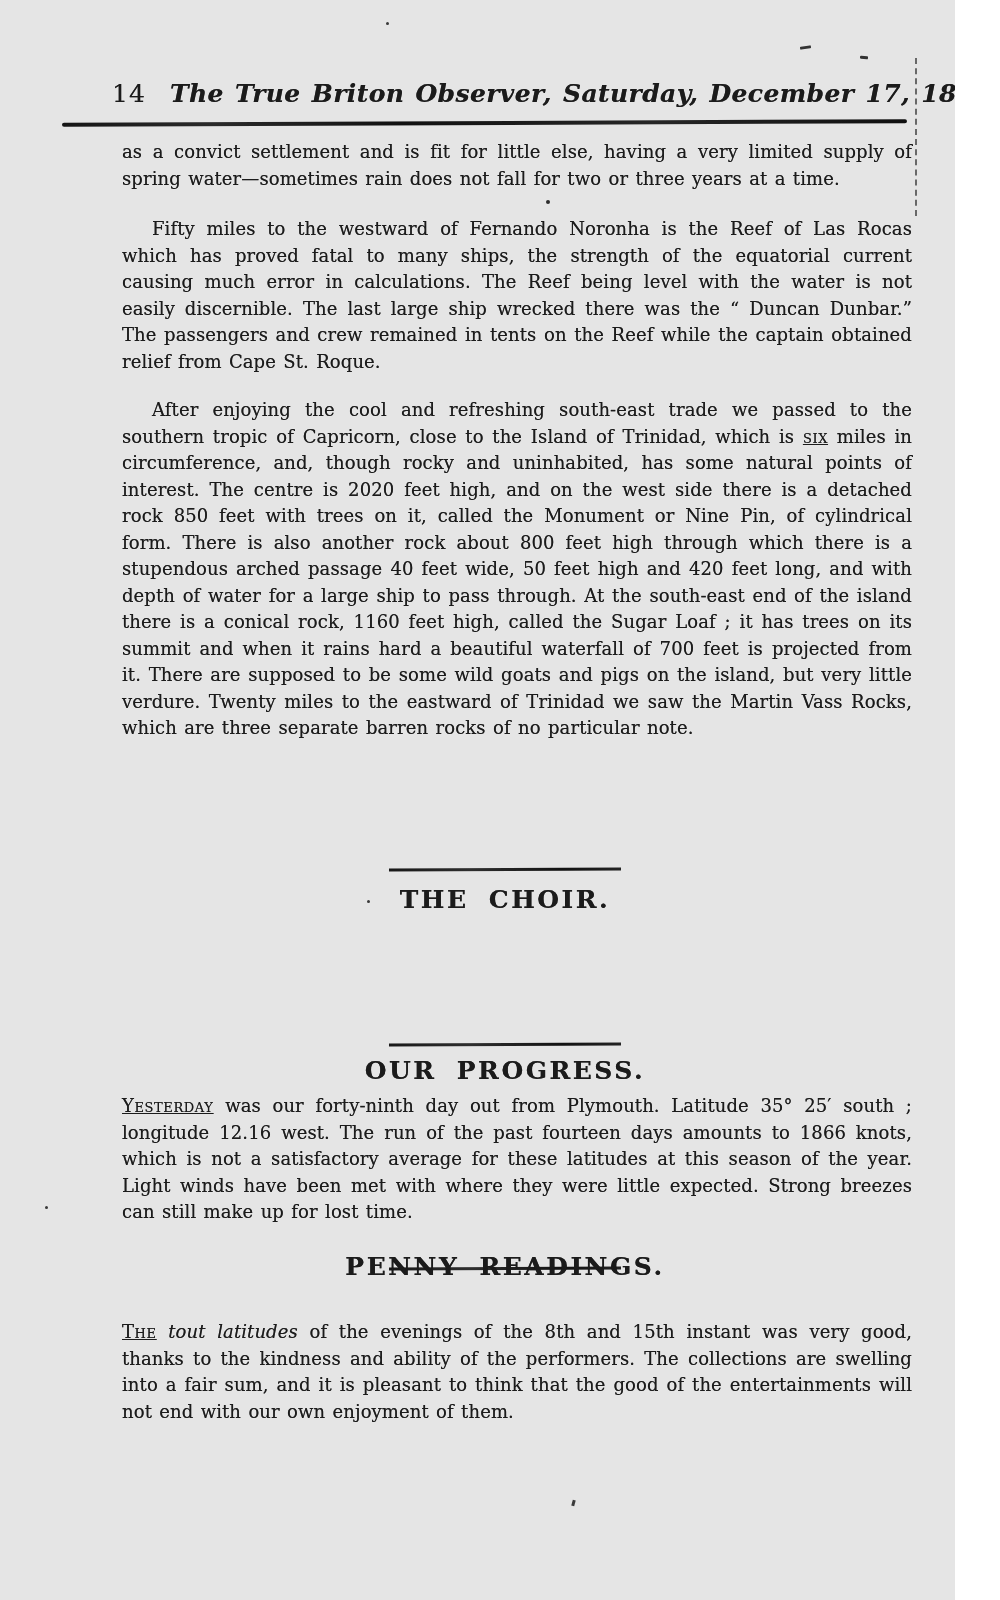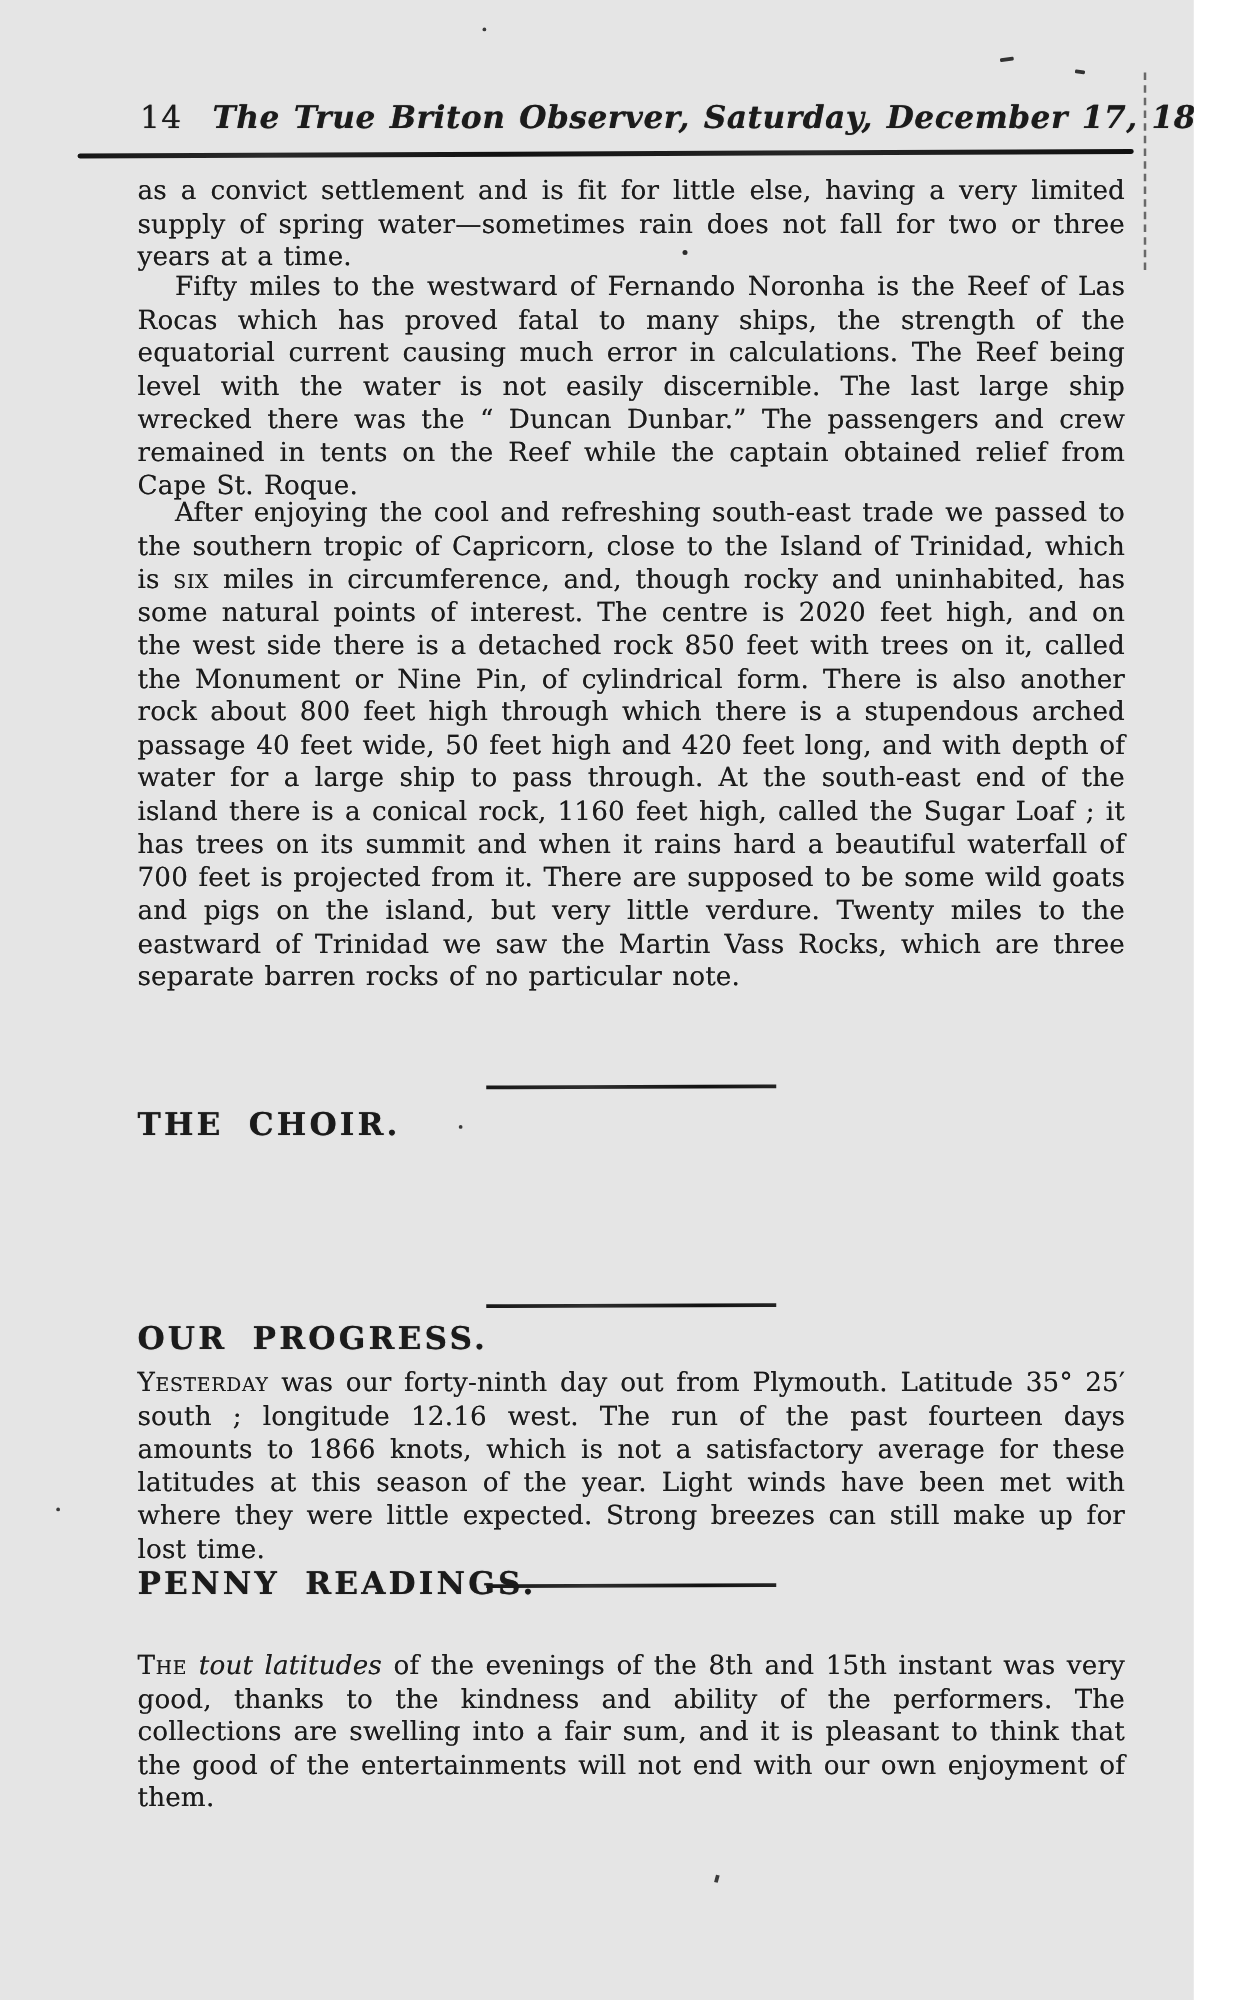--- a/index.html
+++ b/index.html
@@ -44,31 +44,31 @@
     left: 62px; top: 121px;
     width: 845px; height: 4px;
     background:
       linear-gradient(90deg, #161616 0%, #2a2a2a 18%, #111 40%, #262626 70%, #101010 100%);
     transform: rotate(-0.25deg);
     border-radius: 2px;
   }
   
   .body-par {
     position: absolute;
-    left: 110px;
+    left: 122px;
     width: 790px;
-    font-size: 21px;
+    font-size: 18px;
     line-height: 26.5px;
     text-align: justify;
     word-spacing: 1.5px;
     letter-spacing: 0.1px;
     text-shadow: 0 0 0.5px rgba(25,25,25,.65);
   }
   .indent { text-indent: 30px; }
-  .sc { font-variant: small-caps; letter-spacing: 0.6px; }
+  .sc { font-variant: small-caps; letter-spacing: 0.6px; text-decoration: underline; }
   .continued-note {
     position: absolute;
     left: 110px; top: 817px;
     width: 790px;
     text-align: center;
     font-style: italic;
     font-size: 23px;
     line-height: 28px;
     word-spacing: 3px;
     text-shadow: 0 0 0.5px rgba(25,25,25,.6);
@@ -78,21 +78,21 @@
     position: absolute;
     left: 389px;
     width: 232px; height: 3px;
     background: linear-gradient(90deg, #181818 0%, #2e2e2e 35%, #121212 75%, #232323 100%);
     transform: rotate(-0.2deg);
   }
   .section-heading {
     position: absolute;
     left: 110px;
     width: 790px;
-    text-align: left;
+    text-align: center;
     font-size: 25px;
     line-height: 30px;
     letter-spacing: 2.5px;
     word-spacing: 9px;
     text-shadow: 0 0 0.6px rgba(20,20,20,.75);
   }
   
   .speck {
     position: absolute;
     width: 4px; height: 4px;

